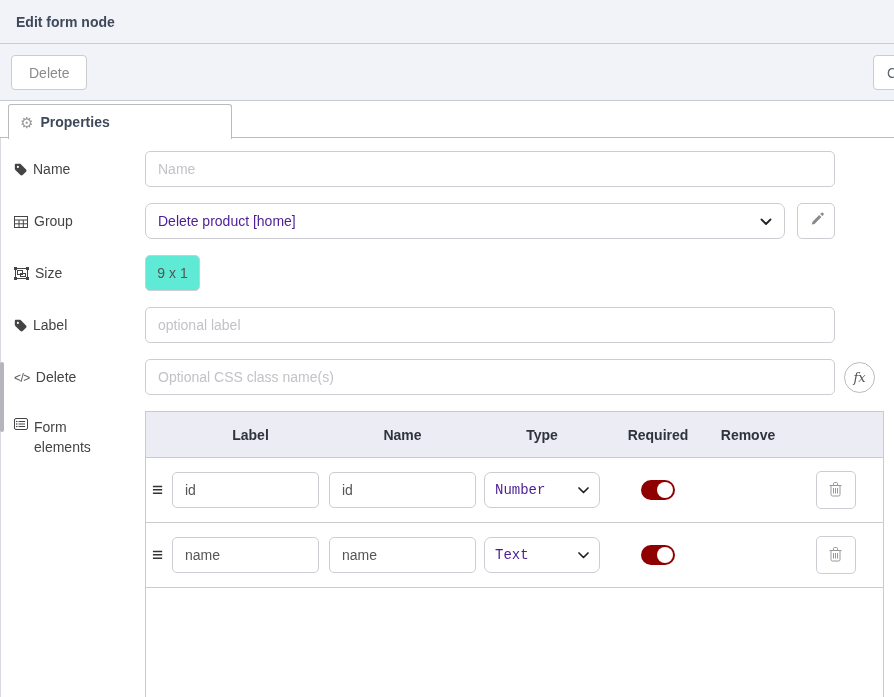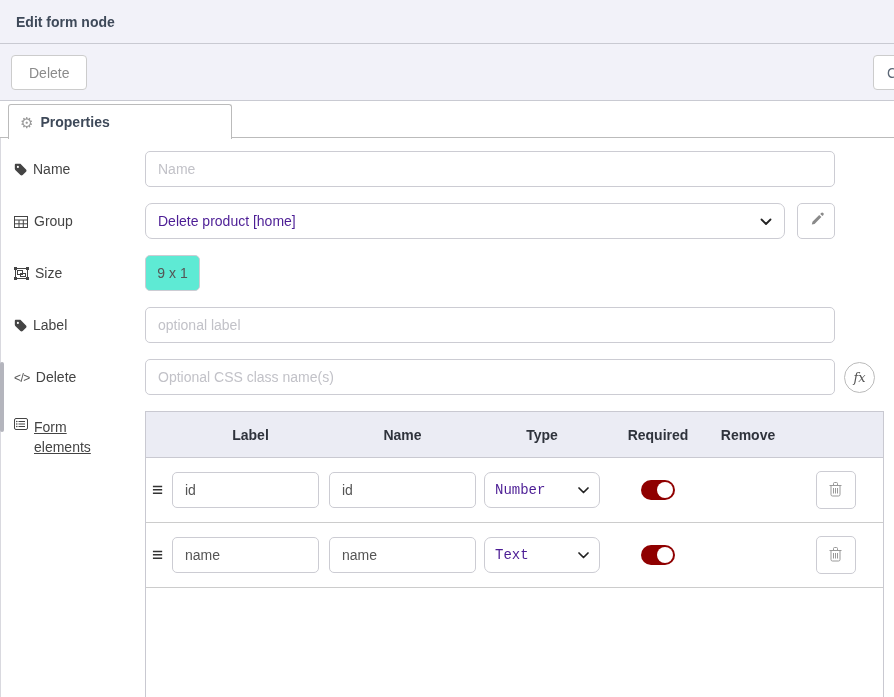--- a/index.html
+++ b/index.html
@@ -46,21 +46,21 @@
   .content { padding:13px 0 0 14px; }
   .frow { display:flex; align-items:center; margin-bottom:16px; }
   .frow.top { align-items:flex-start; }
   .flabel {
     width:131px; display:flex; align-items:center; gap:6px;
     color:#444; flex-shrink:0;
   }
   .frow.top .flabel { padding-top:6px; align-items:flex-start; }
   .flabel .icn { display:inline-flex; align-items:center; padding-top:1px; }
   .flabel .code { color:#555; font-size:12px; letter-spacing:-0.5px; }
-  .wraptext { max-width:66px; line-height:1.45;text-decoration:underline; }
+  .wraptext { max-width:66px; line-height:1.45; }
   .tinput {
     height:36px; border:1px solid #ccccd3; border-radius:5px;
     padding:0 12px; font-size:14px; color:#555; font-family:inherit;
     background:#fff; outline:none;
   }
   .tinput::placeholder { color:#c2c2c8; }
   .tinput.wide { width:690px; }
   .selectbox {
     height:36px; border:1px solid #ccccd3; border-radius:7px; background:#fff;
     display:flex; align-items:center; justify-content:space-between;

